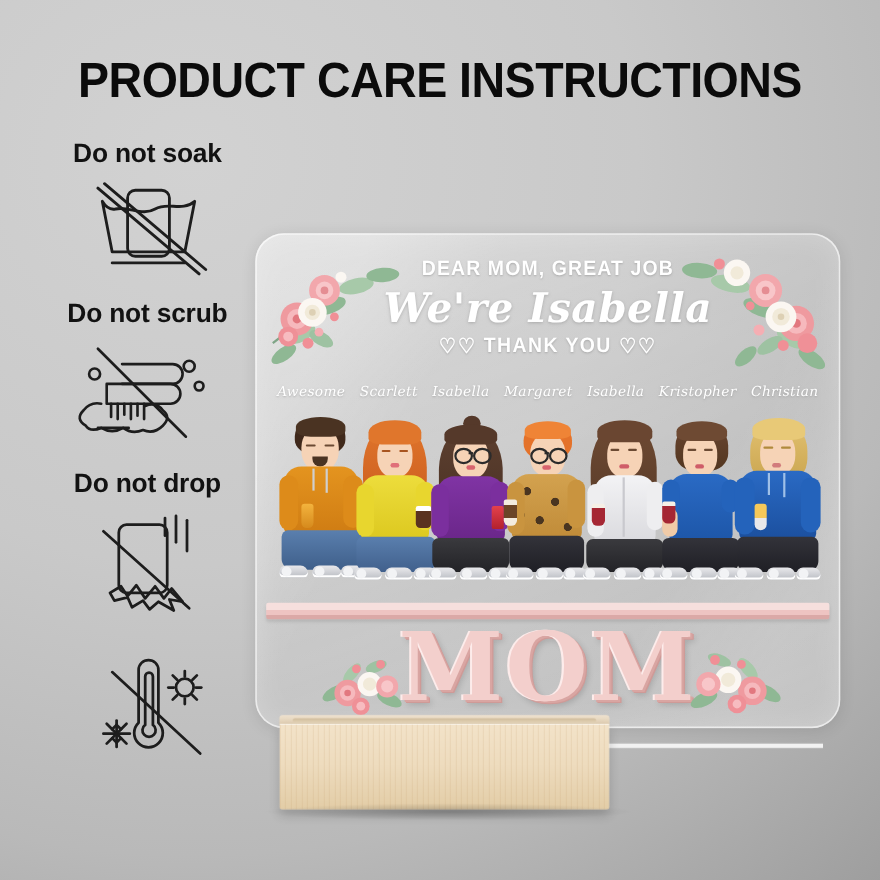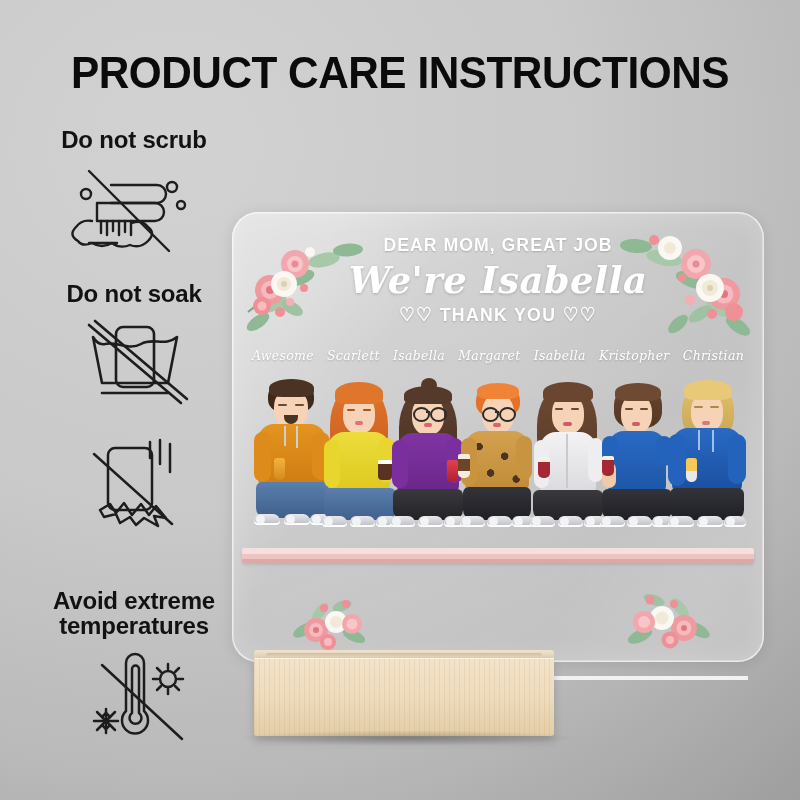--- a/index.html
+++ b/index.html
@@ -166,20 +166,35 @@
   }
 </style>
 </head>
 <body>
 
 <div id="stage">
 
   <div class="title">PRODUCT CARE INSTRUCTIONS</div>
 
   <div class="care-list">
+
+    <div class="care-item i1">
+      <div class="care-label">Do not soak</div>
+      <div class="care-icon">
+        <svg width="130" height="96" viewBox="0 0 130 96">
+          <g fill="none" stroke="#1d1d1d" stroke-width="2.6" stroke-linecap="round" stroke-linejoin="round">
+            <path d="M24 26 L33 72 L99 72 L108 26 C96 36 84 26 72 33 C60 40 48 30 36 33 C31 34 27 31 24 26 Z"></path>
+            <line x1="33" y1="82" x2="99" y2="82"></line>
+            <rect x="47" y="16" width="38" height="60" rx="7"></rect>
+            <line x1="20" y1="14" x2="112" y2="92"></line>
+            <line x1="26" y1="10" x2="118" y2="88"></line>
+          </g>
+        </svg>
+      </div>
+    </div>
 
     <div class="care-item i2">
       <div class="care-label">Do not scrub</div>
       <div class="care-icon">
         <svg width="150" height="96" viewBox="0 0 150 96">
           <g fill="none" stroke="#1d1d1d" stroke-width="2.4" stroke-linecap="round" stroke-linejoin="round">
             <path d="M52 28 H98 a9 9 0 0 1 0 18 H52"></path>
             <path d="M38 46 H96 a9 9 0 0 1 0 18 H38 Z"></path>
             <path d="M33 64 q-10 -2 -16 6 q-8 8 2 14 q4 6 14 2 q10 6 20 0 q8 6 18 2 q10 4 18 -4 q8 -8 0 -14 q-6 -8 -16 -4"></path>
             <line x1="42" y1="64" x2="42" y2="76"></line>
@@ -191,55 +206,37 @@
             <line x1="30" y1="86" x2="58" y2="86"></line>
             <circle cx="27" cy="37" r="5"></circle>
             <circle cx="113" cy="30" r="5"></circle>
             <circle cx="122" cy="48" r="4"></circle>
             <line x1="30" y1="14" x2="110" y2="94"></line>
           </g>
         </svg>
       </div>
     </div>
 
-    <div class="care-item i1">
-      <div class="care-label">Do not soak</div>
-      <div class="care-icon">
-        <svg width="130" height="96" viewBox="0 0 130 96">
-          <g fill="none" stroke="#1d1d1d" stroke-width="2.6" stroke-linecap="round" stroke-linejoin="round">
-            <path d="M24 26 L33 72 L99 72 L108 26 C96 36 84 26 72 33 C60 40 48 30 36 33 C31 34 27 31 24 26 Z"></path>
-            <line x1="33" y1="82" x2="99" y2="82"></line>
-            <rect x="47" y="16" width="38" height="60" rx="7"></rect>
-            <line x1="20" y1="14" x2="112" y2="92"></line>
-            <line x1="26" y1="10" x2="118" y2="88"></line>
-          </g>
-        </svg>
-      </div>
-    </div>
-
     <div class="care-item i3">
+      <div class="care-label">Do not drop</div>
       <div class="care-icon">
         <svg width="140" height="104" viewBox="0 0 140 104">
           <g fill="none" stroke="#1d1d1d" stroke-width="2.5" stroke-linecap="round" stroke-linejoin="round">
             <rect x="44" y="20" width="44" height="62" rx="7"></rect>
             <line x1="96" y1="12" x2="96" y2="36"></line>
             <line x1="106" y1="16" x2="106" y2="44"></line>
             <line x1="86" y1="14" x2="86" y2="30"></line>
             <path d="M36 82 l10 -6 l6 9 l8 -10 l8 12 l9 -11 l8 11 l7 -9 l10 12 l-12 -2 l4 10 l-14 -8 l-8 7 l-6 -8 l-10 6 l-4 -9 l-12 3 Z"></path>
             <line x1="30" y1="26" x2="108" y2="96"></line>
           </g>
         </svg>
       </div>
     </div>
 
     <div class="care-item i4">
-      <div class="care-label">
-        <div>Avoid extreme</div>
-        <div>temperatures</div>
-      </div>
       <div class="care-icon">
         <svg width="140" height="104" viewBox="0 0 140 104">
           <g fill="none" stroke="#1d1d1d" stroke-width="2.5" stroke-linecap="round" stroke-linejoin="round">
             <path d="M62 20 a9 9 0 0 1 18 0 v48 a13 13 0 1 1 -18 0 Z"></path>
             <path d="M68 26 a3.5 3.5 0 0 1 7 0 v44 a6 6 0 1 1 -7 0 Z"></path>
             <circle cx="104" cy="36" r="8"></circle>
             <g>
               <line x1="104" y1="21" x2="104" y2="26"></line>
               <line x1="104" y1="46" x2="104" y2="51"></line>
               <line x1="89" y1="36" x2="94" y2="36"></line>
@@ -483,20 +480,21 @@
           <div class="cup" style="left:18px;top:82px;width:11px;height:24px;background:linear-gradient(#f5c85a 0 55%,#e8e8ea 55%);border-radius:3px 3px 6px 6px;"></div>
           <div class="legs" style="left:2px;top:112px;width:74px;height:32px;background:linear-gradient(#33333a,#1f1f25);"></div>
           <div class="shoe" style="left:0px;top:140px;width:26px;"></div>
           <div class="shoe" style="left:29px;top:140px;width:26px;"></div>
           <div class="shoe" style="left:56px;top:140px;width:22px;"></div>
         </div>
       </div>
 
       <div class="shelf"></div>
 
+      <div class="mom">MOM</div>
 
       <div class="floral fl-ml">
         <svg width="92" height="72" viewBox="0 0 92 72">
           <g>
             <ellipse cx="14" cy="48" rx="12" ry="5.5" fill="#8fb894" transform="rotate(-30 14 48)"></ellipse>
             <ellipse cx="30" cy="30" rx="11" ry="5" fill="#a7c9a9" transform="rotate(-50 30 30)"></ellipse>
             <ellipse cx="64" cy="54" rx="12" ry="5.5" fill="#8fb894" transform="rotate(25 64 54)"></ellipse>
             <ellipse cx="52" cy="24" rx="10" ry="5" fill="#9ec2a2" transform="rotate(-20 52 24)"></ellipse>
             <circle cx="26" cy="48" r="12" fill="#ef9a9f"></circle>
             <circle cx="26" cy="48" r="7" fill="#f6b9bd"></circle>

